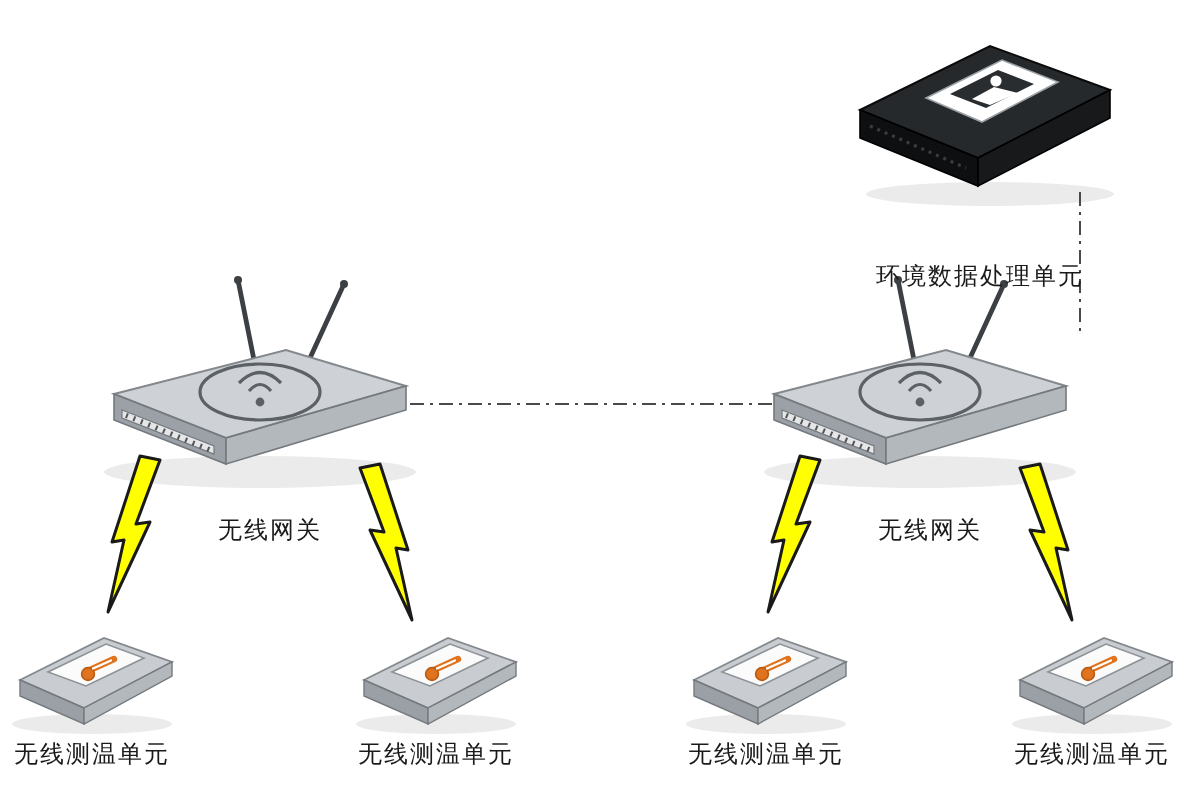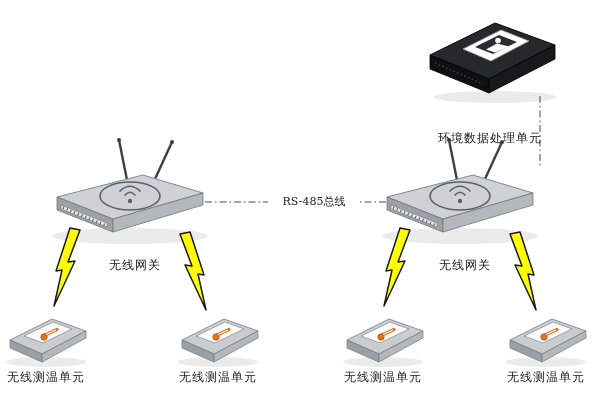--- a/index.html
+++ b/index.html
@@ -93,21 +93,20 @@
     <use href="#bolt" transform="translate(538,232) scale(-1,1)" fill="#ffff00"></use>
 
     <use href="#sensor" transform="translate(8,310)"></use>
     <use href="#sensor" transform="translate(180,310)"></use>
     <use href="#sensor" transform="translate(345,310)"></use>
     <use href="#sensor" transform="translate(508,310)"></use>
   </svg>
 
   <div class="lbl" style="left:420px;top:104px;width:140px;margin-top:27px;">环境数据处理单元</div>
 
-  <div class="lbl bus" style="left:268px;top:195px;width:86px;">RS-485总线</div>
 
   <div class="lbl" style="left:95px;top:258px;width:80px;">无线网关</div>
 
   <div class="lbl" style="left:425px;top:258px;width:80px;">无线网关</div>
 
   <div class="lbl" style="left:1px;top:370px;width:90px;">无线测温单元</div>
 
   <div class="lbl" style="left:173px;top:370px;width:90px;">无线测温单元</div>
 
   <div class="lbl" style="left:338px;top:370px;width:90px;">无线测温单元</div>

